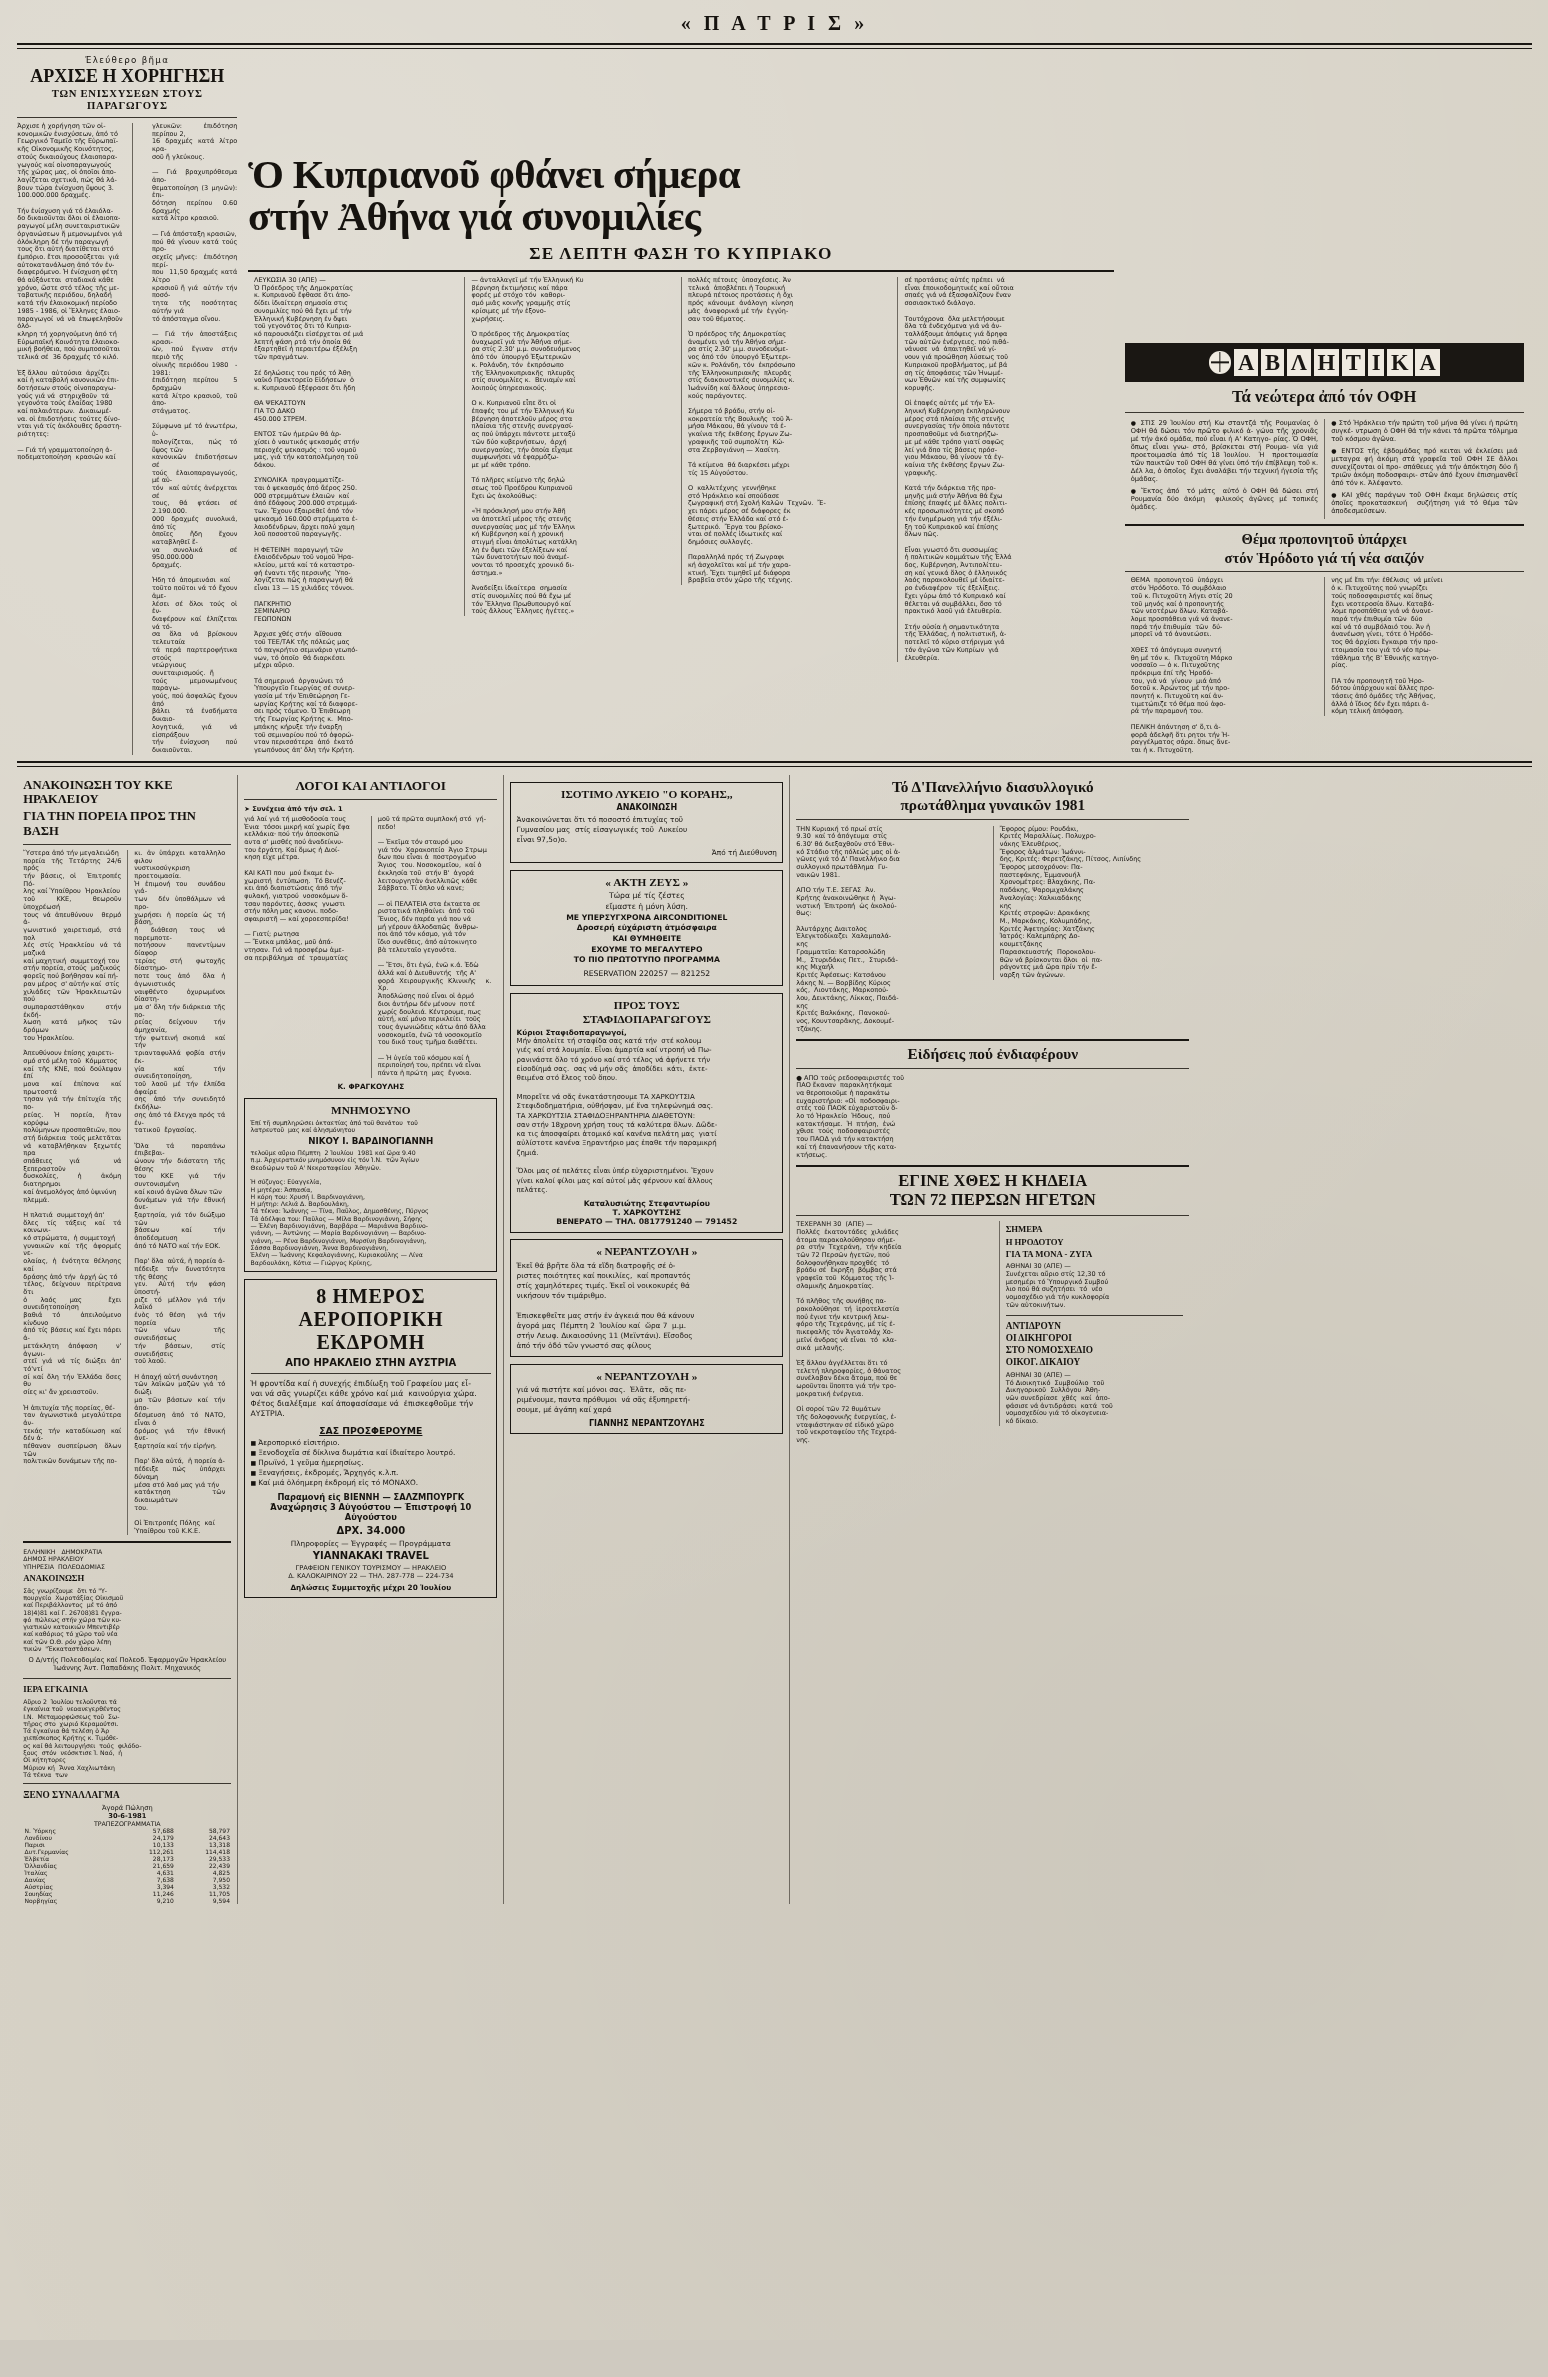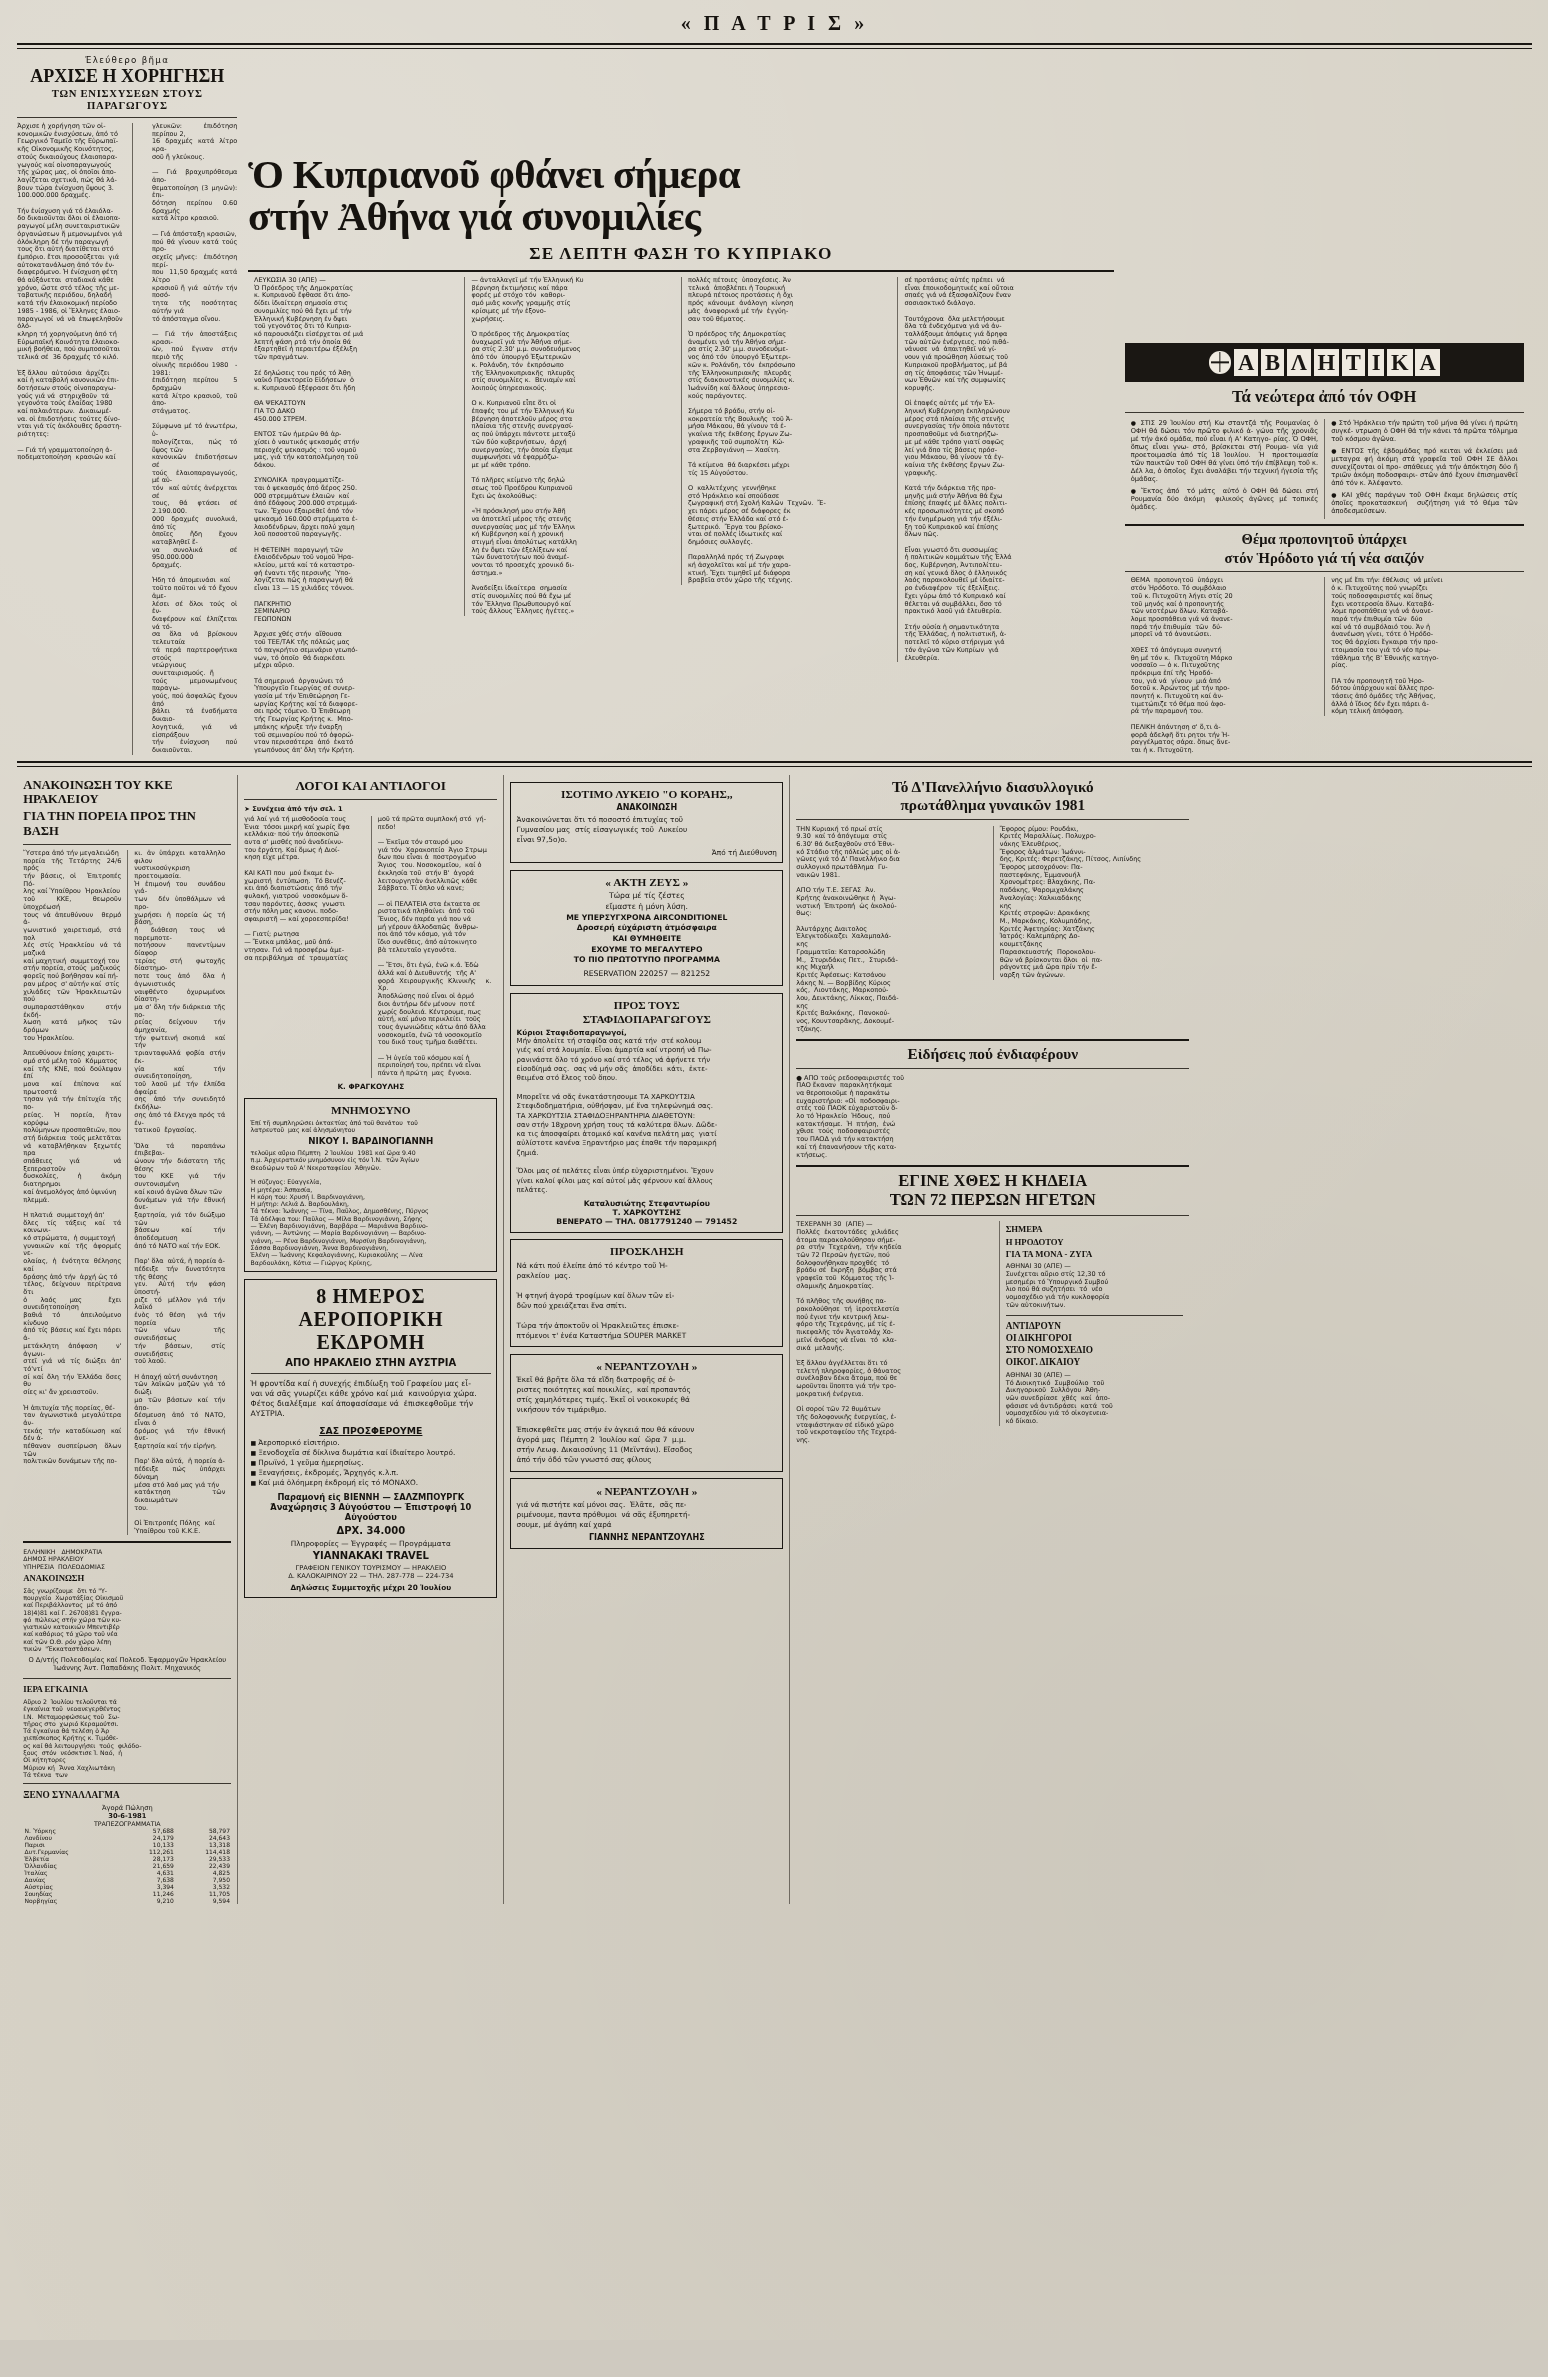--- a/index.html
+++ b/index.html
@@ -990,31 +990,20 @@
 ζημιά.
 
 Ὅλοι μας σέ πελάτες εἶναι ὑπέρ εὐχαριστημένοι. Ἔχουν
 γίνει καλοί φίλοι μας καί αὐτοί μᾶς φέρνουν καί ἄλλους
 πελάτες.</div>
         <div class="center strong" style="font-size:7.7px;white-space:pre-wrap;margin-top:4px">Καταλυσιώτης Στεφαντωρίου
 Τ. ΧΑΡΚΟΥΤΣΗΣ
 ΒΕΝΕΡΑΤΟ — ΤΗΛ. 0817791240 — 791452</div>
       </div>
 
-      <div class="adbox">
-        <div class="t">ΠΡΟΣΚΛΗΣΗ</div>
-        <div class="txt" style="font-size:7.3px;line-height:10px">Νά κάτι πού ἐλείπε ἀπό τό κέντρο τοῦ Ἡ-
-ρακλείου  μας.
-
-Ἡ φτηνή ἀγορά τροφίμων καί ὅλων τῶν εἰ-
-δῶν πού χρειάζεται ἕνα σπίτι.
-
-Τώρα τήν ἀποκτοῦν οἱ Ἡρακλειῶτες ἐπισκε-
-πτόμενοι τ' ἐνέα Καταστήμα SOUPER MARKET</div>
-      </div>
 
       <div class="adbox">
         <div class="t">« ΝΕΡΑΝΤΖΟΥΛΗ »</div>
         <div class="txt" style="font-size:7.3px;line-height:10px">Ἐκεῖ θά βρῆτε ὅλα τά εἴδη διατροφῆς σέ ὁ-
 ριστες ποιότητες καί ποικιλίες,  καί προπαντός
 στίς χαμηλότερες τιμές. Ἐκεῖ οἱ νοικοκυρές θά
 νικήσουν τόν τιμάριθμο.
 
 Ἐπισκεφθεῖτε μας στήν ἐν ἀγκειά που θά κάνουν
 ἀγορά μας  Πέμπτη 2  Ἰουλίου καί  ὥρα 7  μ.μ.

